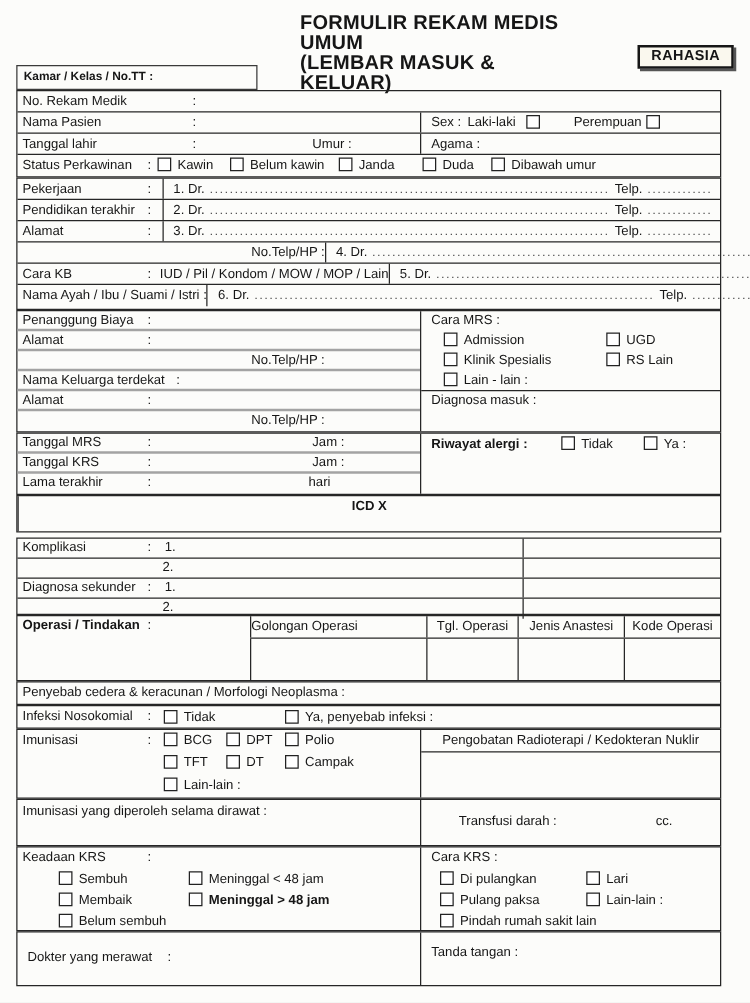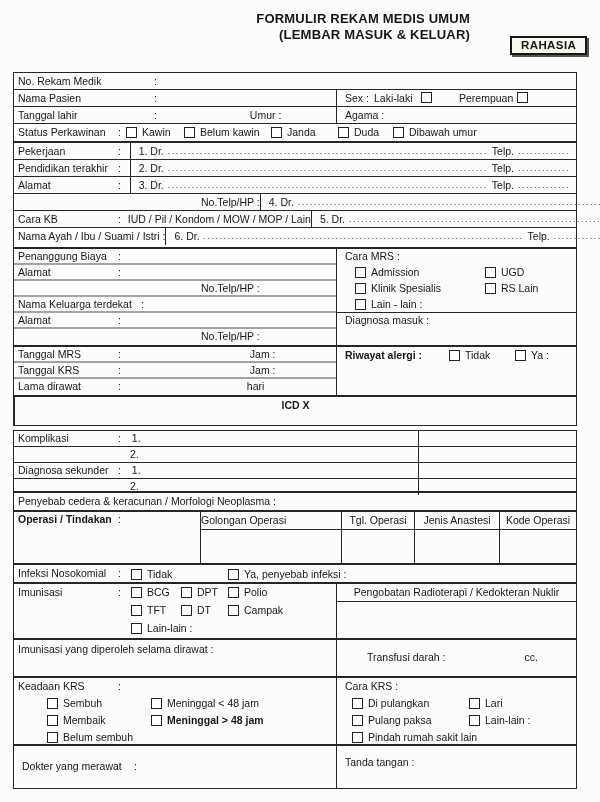--- a/index.html
+++ b/index.html
@@ -1,21 +1,21 @@
 <!DOCTYPE html>
 <html><head>
 <meta charset="utf-8">
 <style>
   html,body{margin:0;padding:0;background:#efefed;}
   .page{position:relative;width:600px;height:802px;margin:0 auto;background:#fcfcfa;
         font-family:"Liberation Sans",sans-serif;font-size:10.5px;color:#161616;overflow:hidden;}
   .b{font-weight:bold;}
   
-  .title{position:absolute;left:240px;top:11px;width:230px;text-align:right;
-         font-weight:bold;font-size:13px;line-height:16px;letter-spacing:.2px;}
+  .title{position:absolute;left:240px;top:11px;width:230px;text-align:left;
+         font-weight:bold;font-size:16px;line-height:16px;letter-spacing:.2px;}
   .rahasia{position:absolute;left:510px;top:36px;border:2px solid #161616;
            box-shadow:2px 2px 0 #555;padding:1px 9px 2px;font-weight:bold;font-size:11.5px;
            background:#faf8ee;letter-spacing:.4px;}
   .kamar{position:absolute;left:13px;top:52px;width:193px;height:20px;border:1px solid #3a3a3a;
          font-weight:bold;font-size:9.5px;line-height:18px;padding-left:5px;box-sizing:border-box;}
   
   .form{position:absolute;left:13px;top:72px;width:564px;}
   .sec{position:relative;border:1px solid #262626;box-sizing:border-box;}
   .gap{height:4px;}
   .r{display:flex;box-sizing:border-box;border-bottom:1px solid #262626;position:relative;}
@@ -54,20 +54,21 @@
 </head>
 <body>
 
 <div class="page">
 
   <div class="title">
     <div>FORMULIR REKAM MEDIS UMUM</div>
     <div>(LEMBAR MASUK &amp; KELUAR)</div>
   </div>
   <div class="rahasia">RAHASIA</div>
+  <div class="kamar">Kamar / Kelas / No.TT :</div>
 
   <div class="form">
 
     <div class="sec" style="height:70px;">
       <div class="r h17">
         <div class="lc">
           <span class="lb w136">No. Rekam Medik</span><span>:</span>
         </div>
       </div>
       <div class="r h17">
@@ -241,21 +242,21 @@
           </div>
             </div>
           <div class="r h16">
               <div class="full">
             <span class="lb w100">Tanggal KRS</span><span>:</span>
             <span style="margin-left:126px;">Jam :</span>
           </div>
             </div>
           <div class="r h16">
               <div class="full">
-            <span class="lb w100">Lama dirawat</span><span>:</span>
+            <span class="lb w100">Lama terakhir</span><span>:</span>
             <span style="margin-left:123px;">hari</span>
           </div>
             </div>
         </div>
         <div class="colR">
           <div class="cellTall" style="flex:1;">
             <span class="grp b" style="left:8px;top:2px;">Riwayat alergi  :</span>
             <span class="grp" style="left:112px;top:2px;"><span class="cb"></span><span>Tidak</span></span>
             <span class="grp" style="left:178px;top:2px;"><span class="cb"></span><span>Ya   :</span></span>
           </div>
@@ -293,28 +294,20 @@
           <span style="margin-left:8px;">1.</span>
         </div>
         <div class="rc6"></div>
       </div>
       <div class="r h16">
         <div class="lc6">
           <span style="margin-left:112px;">2.</span>
         </div>
         <div class="rc6"></div>
       </div>
-    </div>
-
-    <div class="sec" style="height:19px;">
-      <div class="r h17">
-          <div class="full">
-        <span>Penyebab cedera &amp; keracunan / Morfologi Neoplasma :</span>
-      </div>
-        </div>
     </div>
 
     <div class="sec" style="height:53px;">
       <div style="display:flex;height:100%;">
         <div class="opc" style="width:186px;padding:1px 0 0 4px;">
           <span class="lb b" style="width:100px;">Operasi / Tindakan</span><span>:</span>
         </div>
         <div style="flex:1;display:flex;flex-direction:column;">
           <div style="display:flex;border-bottom:1px solid #262626;height:17px;line-height:16px;">
             <div class="opc" style="width:141px;border-left:1px solid #262626;">Golongan Operasi</div>
@@ -323,20 +316,28 @@
             <div class="opc" style="flex:1;">Kode Operasi</div>
           </div>
           <div style="display:flex;flex:1;">
             <div class="opc" style="width:141px;border-left:1px solid #262626;"></div>
             <div class="opc" style="width:73px;"></div>
             <div class="opc" style="width:85px;"></div>
             <div class="opc" style="flex:1;"></div>
           </div>
         </div>
       </div>
+    </div>
+
+    <div class="sec" style="height:19px;">
+      <div class="r h17">
+          <div class="full">
+        <span>Penyebab cedera &amp; keracunan / Morfologi Neoplasma :</span>
+      </div>
+        </div>
     </div>
 
     <div class="sec" style="height:19px;">
       <div class="r h17">
           <div class="full">
         <span class="lb w100">Infeksi Nosokomial</span><span>:</span>
         <span class="grp" style="left:117px;top:1px;"><span class="cb"></span><span>Tidak</span></span>
         <span class="grp" style="left:214px;top:1px;"><span class="cb"></span><span>Ya, penyebab infeksi :</span></span>
       </div>
         </div>

